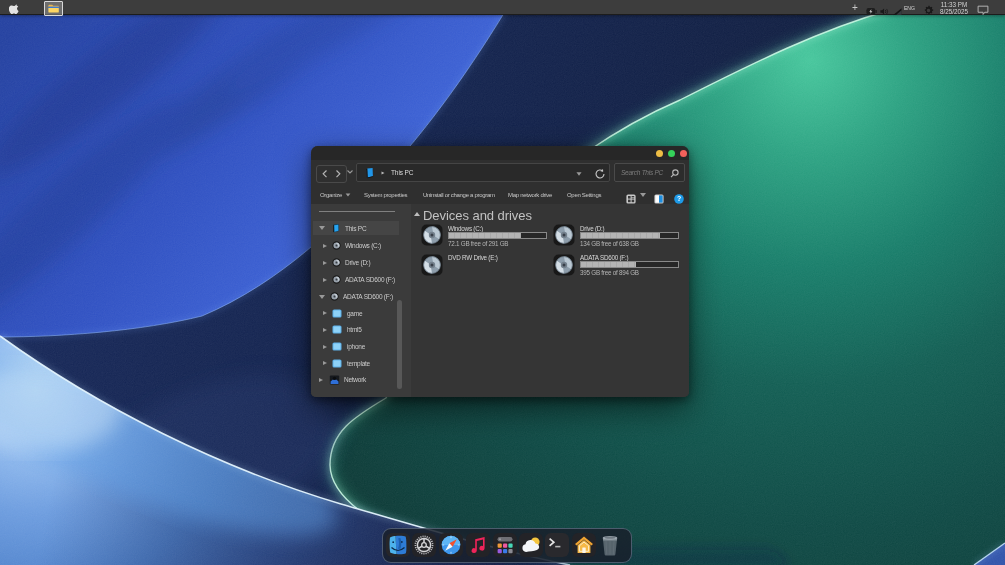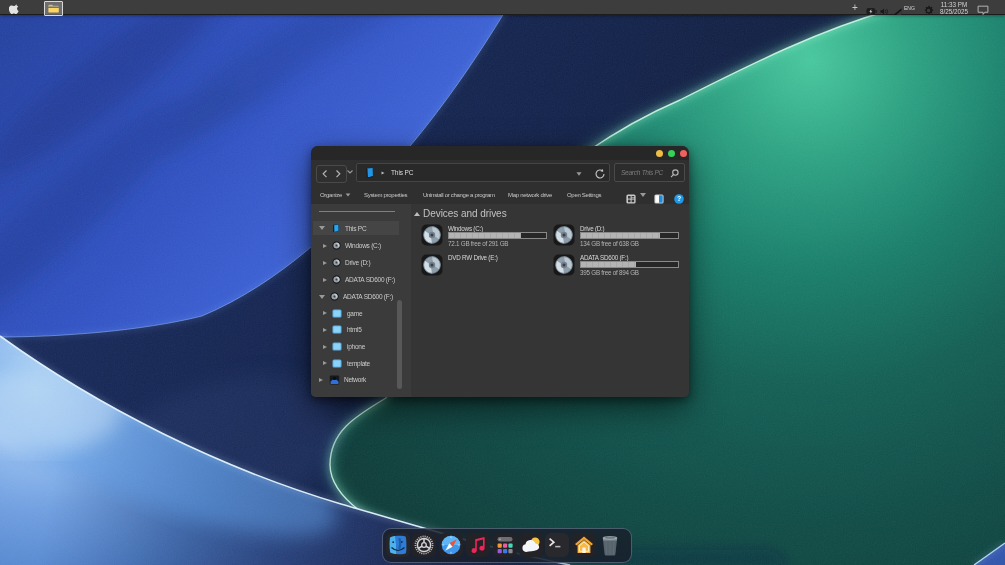--- a/index.html
+++ b/index.html
@@ -326,21 +326,21 @@
 <svg width="11" height="10" viewBox="0 0 11 10" style="margin-right:4px">
           <rect x="0.8" y="0.5" width="9.4" height="9" rx="1" fill="#16191d"></rect>
           <path d="M1.6 6.5 q4-4.5 7.9 0 l0 2.5 l-7.9 0 Z" fill="#2f6fd8"></path>
           <circle cx="5.5" cy="3.4" r="1.7" fill="#0a0c0f"></circle>
         </svg>
 <span>Network</span>
       </div>
 <div style="position:absolute;left:85.5px;top:96px;width:5.5px;height:89px;background:#585858;border-radius:3px;"></div>
 
 <div style="position:absolute;left:103px;top:8px;width:0;height:0;border-left:3.6px solid transparent;border-right:3.6px solid transparent;border-bottom:4.6px solid #bdbdbd;"></div>
-<div style="position:absolute;left:112px;top:4px;font-size:10px;color:#c2c2c2;letter-spacing:-0.05px;">Devices and drives</div>
+<div style="position:absolute;left:112px;top:4px;font-size:13px;color:#c2c2c2;letter-spacing:-0.05px;">Devices and drives</div>
 <div class="ditem" style="left:110px;top:20px;">
 <svg class="drv" width="22" height="22" viewBox="0 0 22 22">
           <rect x="0.5" y="0.5" width="21" height="21" rx="5" fill="#181818"></rect>
           <circle cx="11" cy="11" r="8.4" fill="#8d9dab"></circle>
           <path d="M11 2.6 a8.4 8.4 0 0 1 7.2 12.6 L13 11.7 a2.5 2.5 0 0 0 -1-2.9 Z" fill="#bac8d3"></path>
           <path d="M11 19.4 a8.4 8.4 0 0 1 -7.2-12.6 L9 10.3 a2.5 2.5 0 0 0 1 2.9 Z" fill="#d4dee6"></path>
           <circle cx="11" cy="11" r="8.4" fill="none" stroke="#6c7a86" stroke-width="0.8"></circle>
           <circle cx="11" cy="11" r="3.2" fill="#74818d"></circle>
           <circle cx="11" cy="11" r="1.5" fill="#39404a"></circle>
         </svg>

